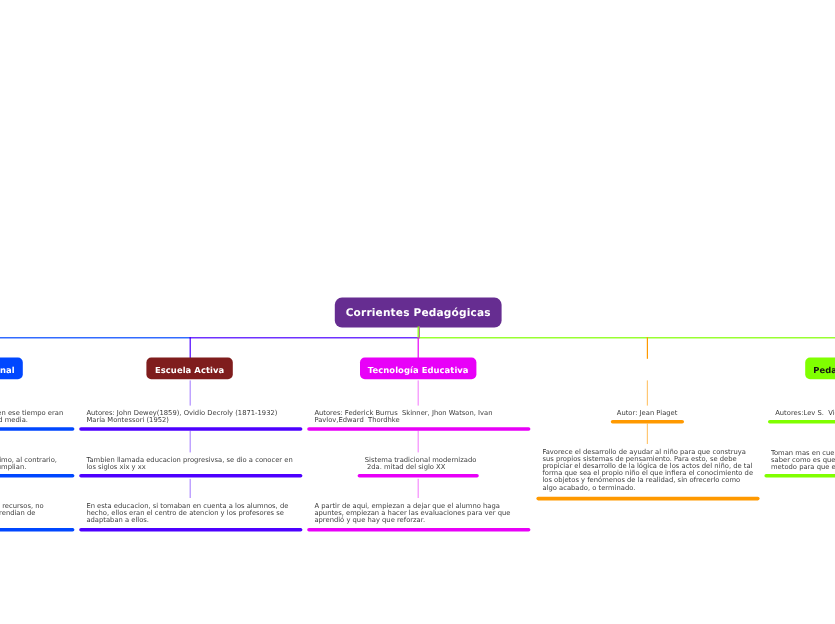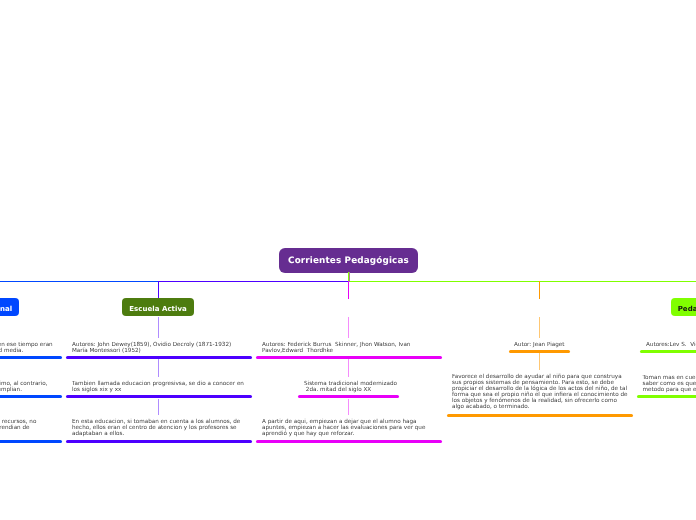--- a/index.html
+++ b/index.html
@@ -41,22 +41,25 @@
   <div class="vline" style="left:349px;top:272px;height:10px;background:#b07a9e"></div>
   <div class="vline" style="left:348px;top:272px;height:10px;background:#80FF00"></div>
 
   <div class="vline" style="left:158px;top:281px;height:18px;background:#4D00FF"></div>
   <div class="vline" style="left:348px;top:281px;height:18px;background:#E800F8"></div>
   <div class="vline" style="left:539px;top:281px;height:18px;background:#FF9900"></div>
 
   <div class="node" style="left:-80.5px;width:99px;background:#0047FF;color:#fff">
     <span>Educación Tradicional</span>
   </div>
-  <div class="node" style="left:122px;width:72px;background:#4d7c0f;color:#fff">
+  <div class="node" style="left:122px;width:72px;background:#7f1d1d;color:#fff">
     <span>Escuela Activa</span>
+  </div>
+  <div class="node" style="left:300px;width:97px;background:#E800F8;color:#fff">
+    <span>Tecnología Educativa</span>
   </div>
   <div class="node" style="left:671px;width:118px;background:#80FF00;color:#141414">
     <span>Pedagogía Socio-Histórica</span>
   </div>
 
   <div class="tb" style="left:-118px;top:342px;">Autores: No hay un autor, los profesores en ese tiempo eran los sacerdotes de la iglesia, en plena edad media.</div>
   <div class="bar" style="left:-124px;width:186px;top:356px;background:#0047FF"></div>
 
   <div class="tb" style="left:-118px;top:380.5px;">El alumno era pasivo y su interes era minimo, al contrario, castigaban a todos los alumnos que no cumplian.</div>
   <div class="bar" style="left:-124px;width:186px;top:395px;background:#0047FF"></div>

